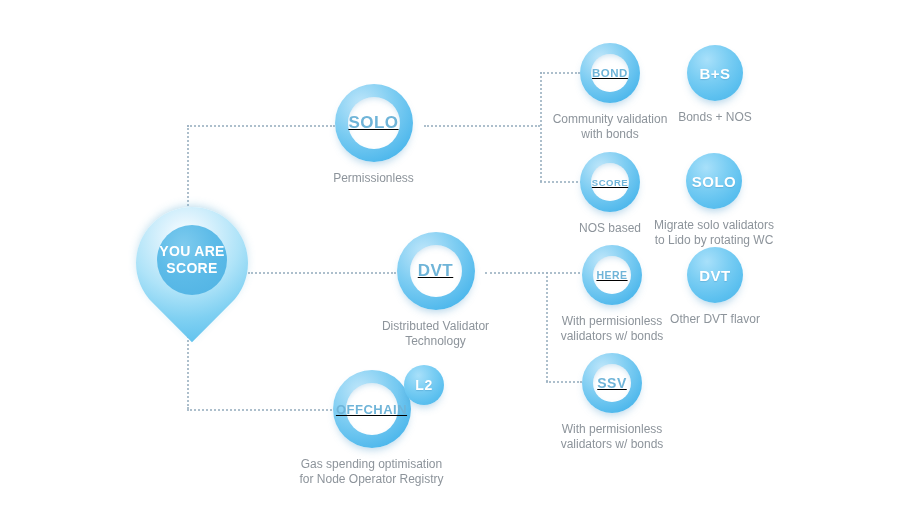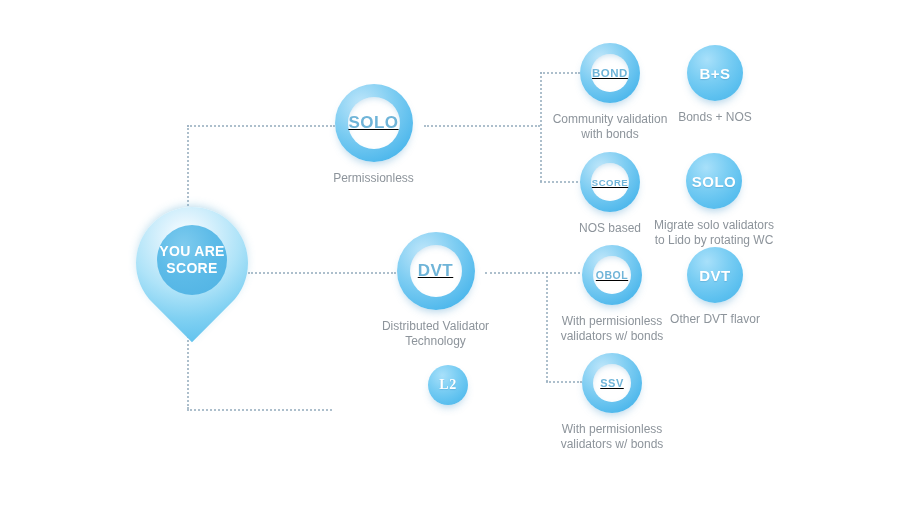--- a/index.html
+++ b/index.html
@@ -194,21 +194,28 @@
   </div>
 
   <div class="node" style="left:358px; top:232px; width:155px;">
     <div class="ring lg">
       <span class="ring-label">DVT</span>
     </div>
     <div class="caption">Distributed Validator
 Technology</div>
   </div>
 
-  <div class="disc badge" style="position:absolute; left:428px; top:365px;font-family:Liberation Serif, serif;">
+  <div class="node" style="left:294px; top:370px; width:155px;">
+    <div class="ring lg">
+      <span class="ring-label" style="font-size:13px;">OFFCHAIN</span>
+    </div>
+    <div class="caption">Gas spending optimisation
+for Node Operator Registry</div>
+  </div>
+  <div class="disc badge" style="position:absolute; left:404px; top:365px;">
     <span class="disc-label">L2</span>
   </div>
 
   <div class="node" style="left:535px; top:43px; width:150px;">
     <div class="ring md">
       <span class="ring-label">BOND</span>
     </div>
     <div class="caption">Community validation
 with bonds</div>
   </div>
@@ -230,34 +237,34 @@
   <div class="node" style="left:638px; top:153px; width:152px;">
     <div class="disc md">
       <span class="disc-label">SOLO</span>
     </div>
     <div class="caption">Migrate solo validators
 to Lido by rotating WC</div>
   </div>
 
   <div class="node" style="left:537px; top:245px; width:150px;">
     <div class="ring md">
-      <span class="ring-label" style="font-size:10.5px;">OBOL</span>
+      <span class="ring-label" style="font-size:10.5px;">HERE</span>
     </div>
     <div class="caption">With permisionless
 validators w/ bonds</div>
   </div>
 
   <div class="node" style="left:640px; top:247px; width:150px;">
     <div class="disc md">
       <span class="disc-label">DVT</span>
     </div>
     <div class="caption">Other DVT flavor</div>
   </div>
 
   <div class="node" style="left:537px; top:353px; width:150px;">
     <div class="ring md">
-      <span class="ring-label" style="font-size:11px;">SSV</span>
+      <span class="ring-label" style="font-size:14px;">SSV</span>
     </div>
     <div class="caption">With permisionless
 validators w/ bonds</div>
   </div>
 
 </div>
 
 </body></html>

